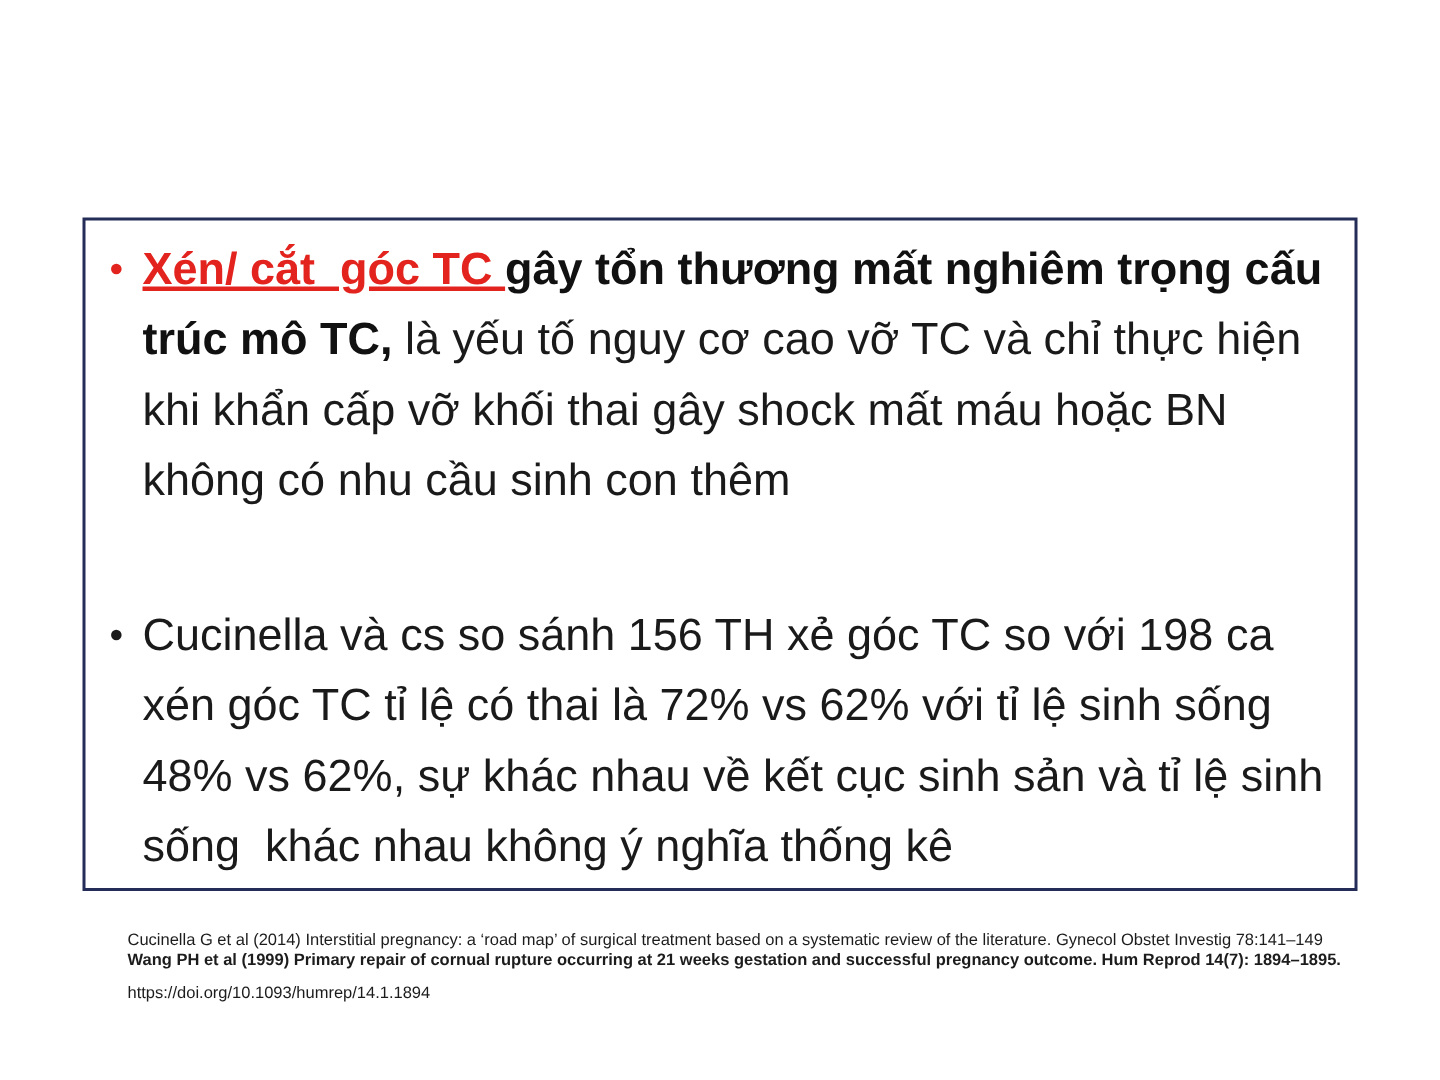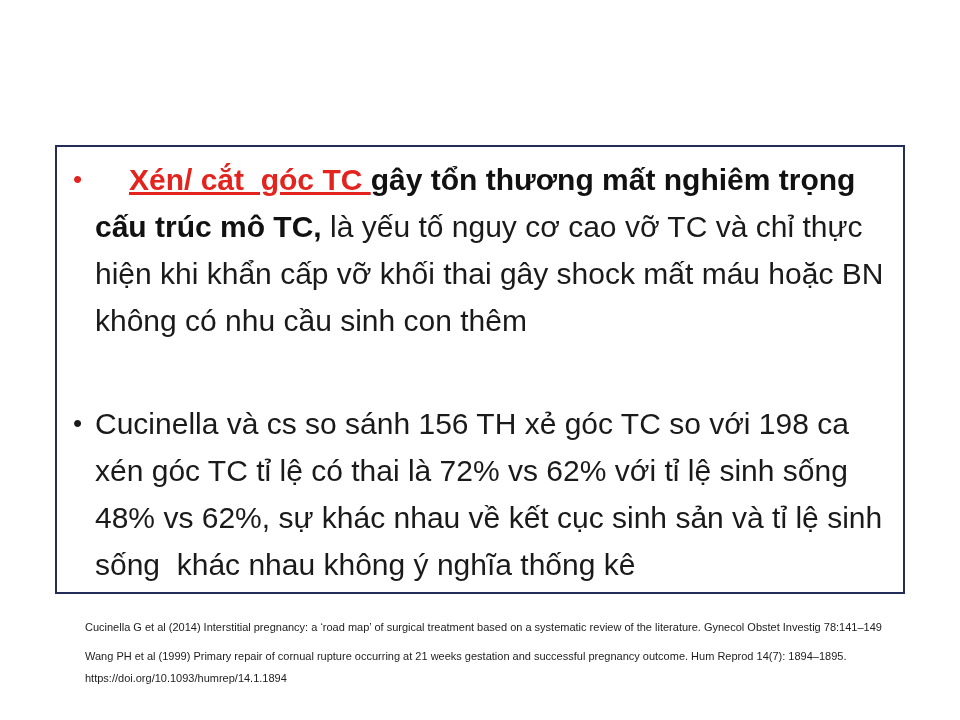--- a/index.html
+++ b/index.html
@@ -51,21 +51,20 @@
   }
   .bullet-text {
     flex: 1 1 auto;
     white-space: pre-wrap;
     max-width: 800px;
   }
   .seg-highlight {
     color: #e3231e;
     font-weight: bold;
     text-decoration: underline;
-    margin-left: 34px;
   }
   .seg-bold {
     font-weight: bold;
     color: #111111;
   }
   .seg-regular {
     color: #1a1a1a;
   }
   .citations {
     position: absolute;
@@ -74,24 +73,24 @@
     width: 830px;
     color: #1c1c1c;
     font-size: 11px;
     line-height: 13px;
   }
   .citation-line {
     margin: 0;
     white-space: pre-wrap;
   }
   .citation-line.gap-large {
-    margin-bottom: 16px;
   }
   .citation-line.gap-small {
     margin-bottom: 9px;
+    font-weight: bold;
   }
 </style>
 </head>
 <body>
 
 <div class="slide">
 
   <div class="content-box">
     <div class="bullet-list">
 

